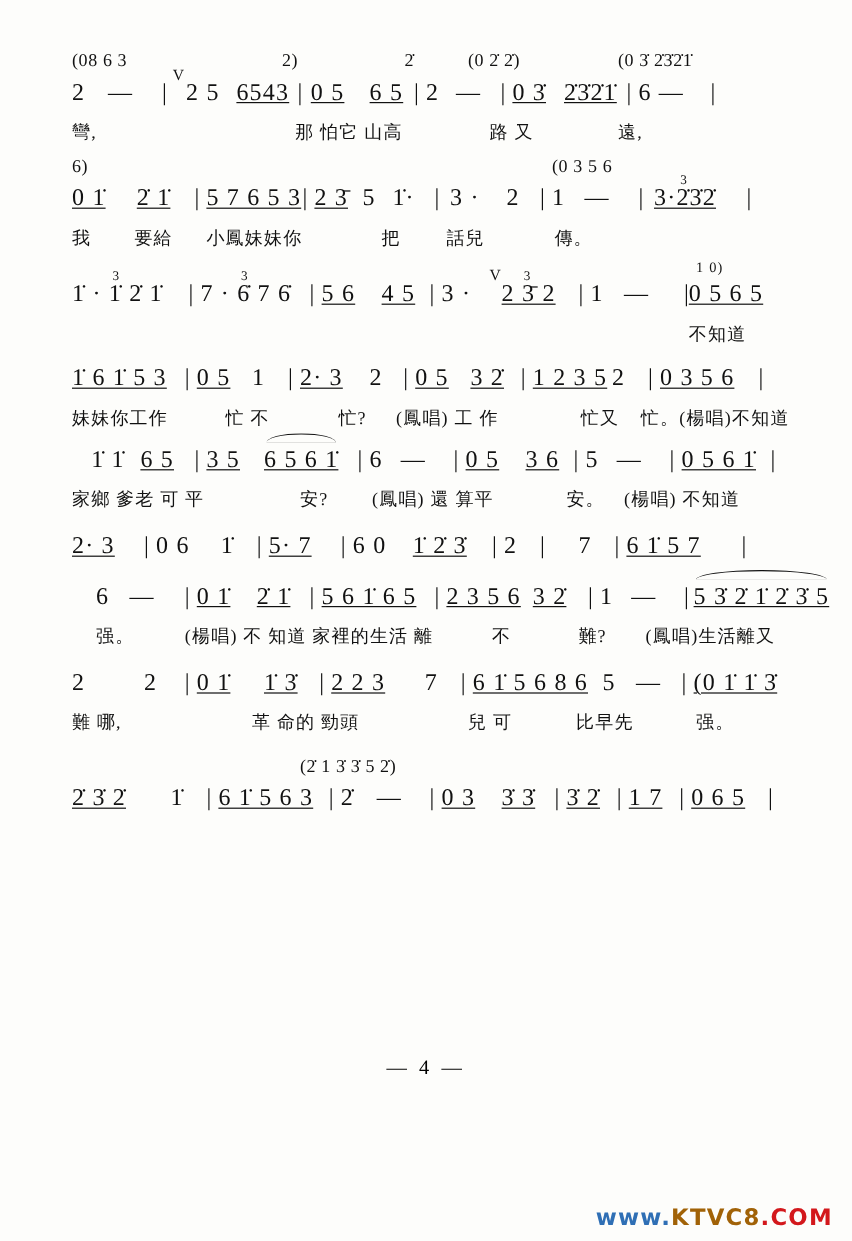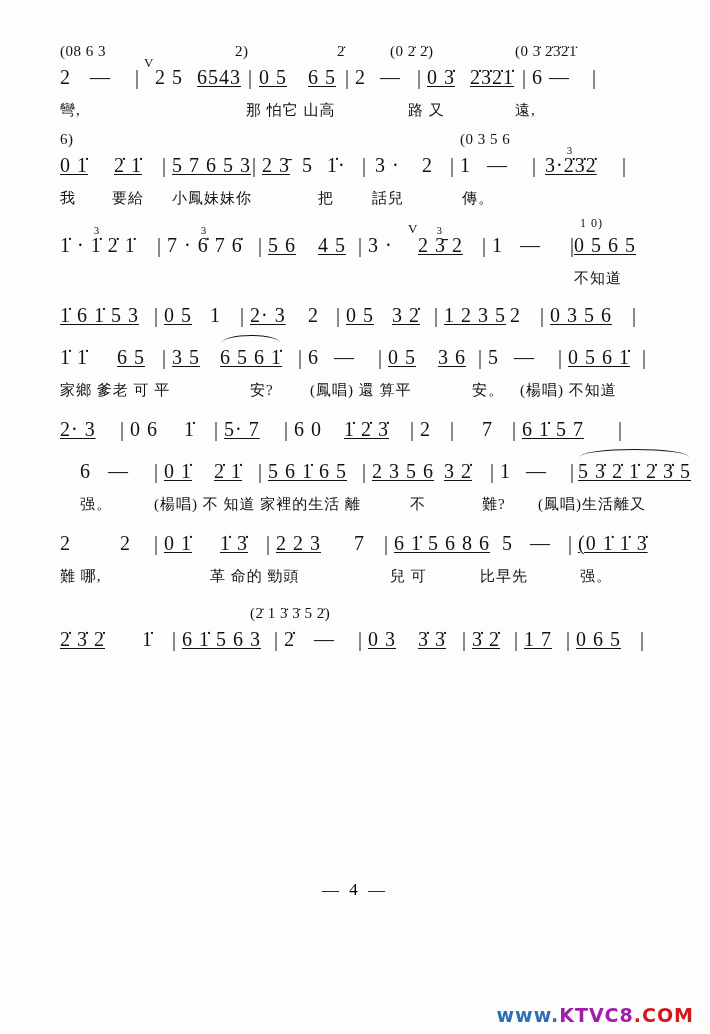--- a/index.html
+++ b/index.html
@@ -85,21 +85,21 @@
   
   .watermark{
     position:absolute;
     right:16px;bottom:8px;
     font-family:"DejaVu Sans", sans-serif;
     font-weight:bold;
     font-size:19px;
     letter-spacing:1px;
   }
   .wm-w{color:#2f6fb5;text-align:right;}
-  .wm-k{color:#a21caf;}
+  .wm-k{color:#a16207;}
   .wm-red{color:#d3181c;}
 </style>
 </head>
 <body>
 
 <div id="page">
 
   <div class="sheet">
 
     <div class="system">
@@ -208,25 +208,33 @@
         <span class="n" style="left:276px">|</span>
         <span class="n u1" style="left:286px">0 5</span>
         <span class="n u1" style="left:332px">3 2̇</span>
         <span class="n" style="left:374px">|</span>
         <span class="n u1" style="left:384px">1 2 3 5</span>
         <span class="n" style="left:450px">2</span>
         <span class="n" style="left:480px">|</span>
         <span class="n u1" style="left:490px">0 3 5 6</span>
         <span class="n" style="left:572px">|</span>
       </div>
+      <div class="lyrics">
+        <span style="left:0px">妹妹你工作</span>
+        <span style="left:128px">忙 不</span>
+        <span style="left:222px">忙?</span>
+        <span style="left:270px">(鳳唱) 工 作</span>
+        <span style="left:424px">忙又</span>
+        <span style="left:474px">忙。(楊唱)不知道</span>
+      </div>
     </div>
 
     <div class="system" style="margin-top:8px">
       <div class="notes">
-        <span class="n" style="left:0px">1̇ 1̇</span>
+        <span class="n" style="left:16px">1̇ 1̇</span>
         <span class="n u1" style="left:57px">6 5</span>
         <span class="n" style="left:102px">|</span>
         <span class="n u1" style="left:112px">3 5</span>
         <span class="n u1 tie" style="left:160px">6 5 6 1̇</span>
         <span class="n" style="left:238px">|</span>
         <span class="n" style="left:248px">6</span>
         <span class="n" style="left:274px">—</span>
         <span class="n" style="left:318px">|</span>
         <span class="n u1" style="left:328px">0 5</span>
         <span class="n u1" style="left:378px">3 6</span>

